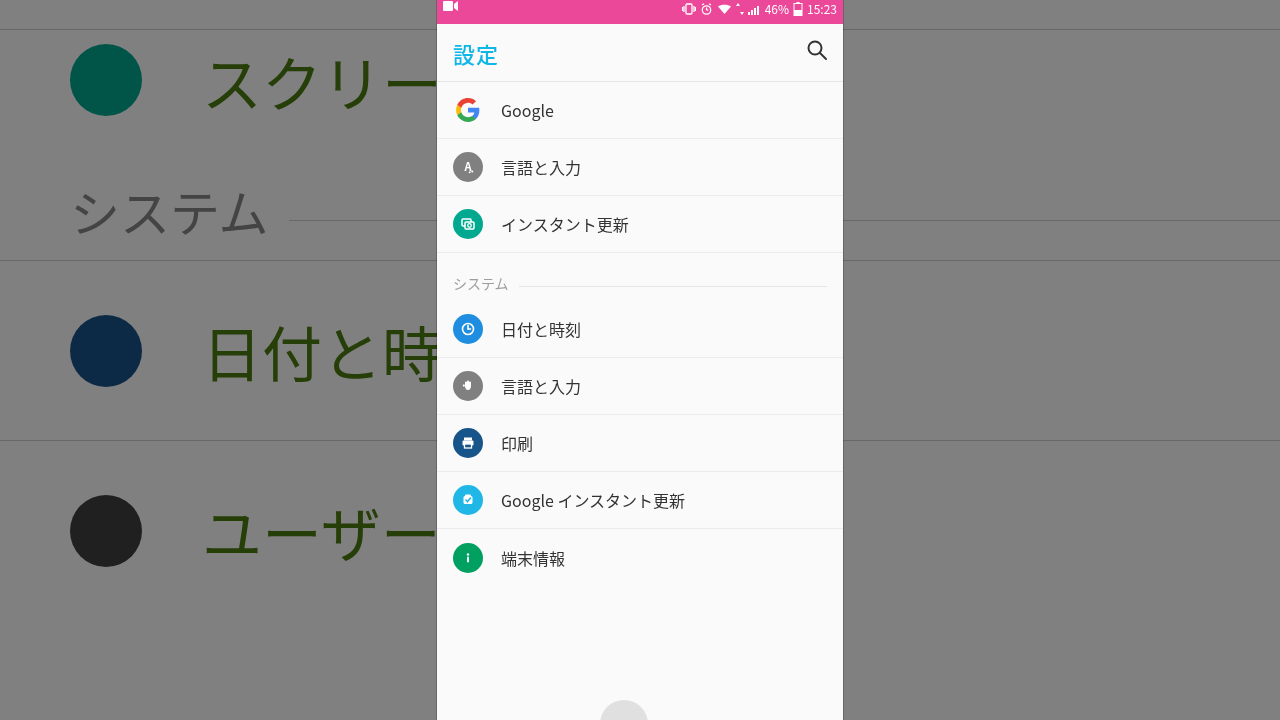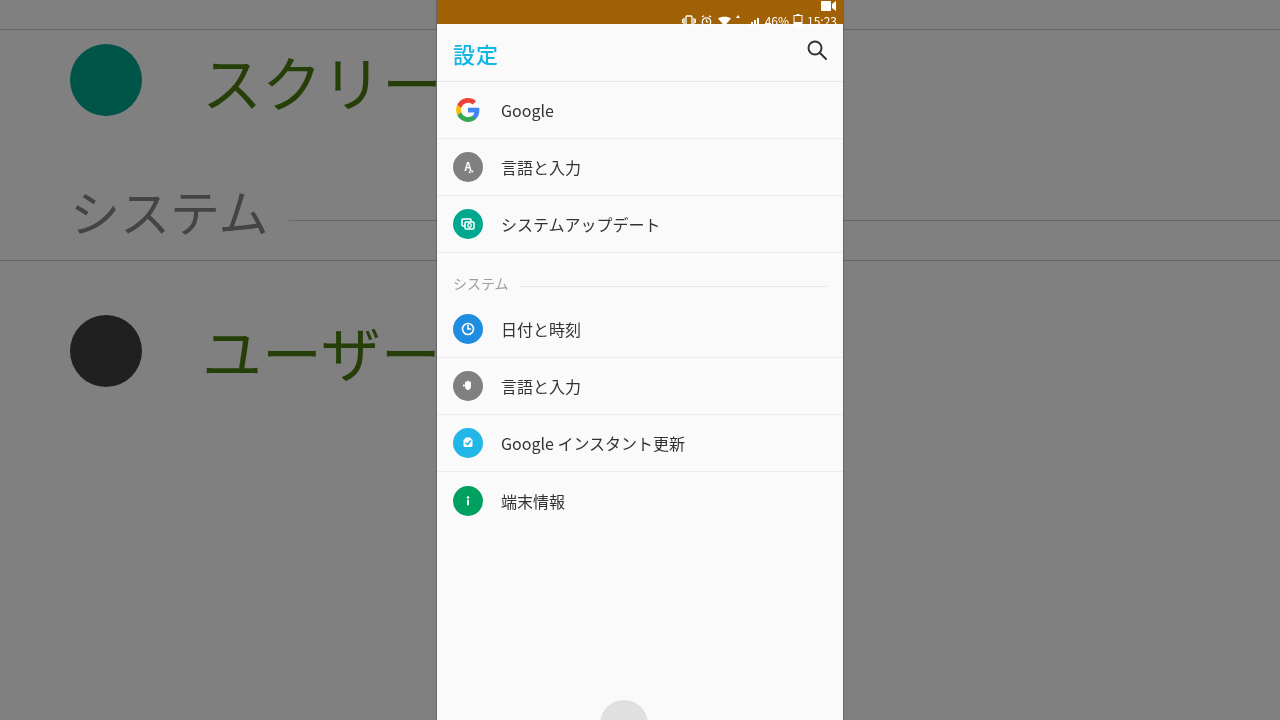--- a/index.html
+++ b/index.html
@@ -14,21 +14,21 @@
   .bg-icon { width: 72px; height: 72px; border-radius: 50%; flex: 0 0 72px; margin-right: 60px; }
   .bg-text { font-size: 60px; color: #4d7c0f; white-space: nowrap; }
   .bg-section-label { font-size: 50px; color: #888; padding-left: 70px; padding-top:20px; }
   .bg-section-line { border-top: 1px solid #d0d0d0; margin-top:40px; flex:1; margin-left:20px;}
   .bg-cut { height:30px; border-bottom:1px solid #d0d0d0;}
 
   
   .phone { position: absolute; left: 437px; top: 0; width: 406px; height: 720px; background: #fafafa; box-shadow: 0 0 0 1px rgba(0,0,0,0.2); overflow:hidden; }
 
   
-  .statusbar { height: 24px; background: #a16207; color: #fff; display: flex; align-items: flex-end; padding: 0 6px; font-size: 12px; flex-direction: column; }
+  .statusbar { height: 24px; background: #ec4899; color: #fff; display: flex; align-items: flex-start; padding: 0 6px; font-size: 12px; }
   .statusbar .left { display:flex; align-items:center; gap:4px;}
   .statusbar .right { margin-left: auto; display: flex; align-items: center; gap: 4px; }
   .statusbar svg { display:block; }
 
   
   .app-header { height: 58px; display: flex; align-items: center; padding: 0 14px 0 16px; background: #fafafa; border-bottom: 1px solid #e6e6e6; }
   .app-title { font-size: 22px; color: #10b6e6; font-weight: 500; letter-spacing: 1px; }
   .search-btn { margin-left: auto; }
 
   
@@ -61,20 +61,24 @@
   <div class="bg-cut"></div>
   <div class="bg-row first">
     <div class="bg-icon" style="background:#00a890"></div>
     <div class="bg-text">スクリー</div>
   </div>
   <div class="bg-row section" style="border-top:none">
     <div class="bg-section-label" style="padding-left:0">システム</div>
     <div class="bg-section-line"></div>
   </div>
   <div class="bg-row">
+    <div class="bg-icon" style="background:#17548a"></div>
+    <div class="bg-text">日付と時</div>
+  </div>
+  <div class="bg-row">
     <div class="bg-icon" style="background:#404040"></div>
     <div class="bg-text">ユーザー</div>
   </div>
 </div>
 
 <div class="phone">
 
   <div class="statusbar">
     <div class="left">
       <span>
@@ -171,21 +175,21 @@
 
 
     <div class="list-item">
       <div class="icon-slot c-teal">
         <svg width="16" height="16" viewBox="0 0 16 16">
             <rect x="2" y="3" width="9" height="7" rx="1" fill="none" stroke="#fff" stroke-width="1.5"></rect>
             <rect x="5" y="6" width="9" height="7" rx="1" fill="#00a890" stroke="#fff" stroke-width="1.5"></rect>
             <circle cx="9.5" cy="9.5" r="1.8" fill="none" stroke="#fff" stroke-width="1.3"></circle>
           </svg>
       </div>
-      <div class="lbl">システムアップデート</div>
+      <div class="lbl">インスタント更新</div>
     </div>
 
     <div class="section-header">
       <div class="sh-text">システム</div>
       <div class="sh-line"></div>
     </div>
 
     <div class="list-item">
       <div class="icon-slot c-blue">
         <svg width="16" height="16" viewBox="0 0 16 16">
@@ -200,20 +204,30 @@
     <div class="list-item">
       <div class="icon-slot c-gray">
         <svg width="16" height="16" viewBox="0 0 16 16">
             <path d="M5 8 V4.5 a1 1 0 0 1 2 0 V3.5 a1 1 0 0 1 2 0 V4.5 a1 1 0 0 1 2 0 V8 c0 2-1 4-3 4 s-3-2-3-4 Z" fill="#fff"></path>
             <path d="M4 9 l-1-1 a1 1 0 0 1 1.4-1.4 L5 7.5" fill="#fff"></path>
           </svg>
       </div>
       <div class="lbl">言語と入力</div>
     </div>
 
+    <div class="list-item">
+      <div class="icon-slot c-darkblue">
+        <svg width="16" height="16" viewBox="0 0 16 16">
+            <rect x="4" y="2.5" width="8" height="3" fill="#fff"></rect>
+            <rect x="2.5" y="5.5" width="11" height="5" rx="1" fill="#fff"></rect>
+            <rect x="4.5" y="9" width="7" height="4" fill="#17548a" stroke="#fff" stroke-width="1.3"></rect>
+          </svg>
+      </div>
+      <div class="lbl">印刷</div>
+    </div>
 
     <div class="list-item">
       <div class="icon-slot c-cyan">
         <svg width="16" height="16" viewBox="0 0 16 16">
             <rect x="3.5" y="4" width="9" height="8" rx="1.5" fill="#fff"></rect>
             <path d="M6 8 l1.5 1.5 L10.5 6" fill="none" stroke="#20b6e6" stroke-width="1.6" stroke-linecap="round"></path>
             <rect x="5" y="2.5" width="6" height="2" rx="1" fill="#fff"></rect>
           </svg>
       </div>
       <div class="lbl">Google インスタント更新</div>

